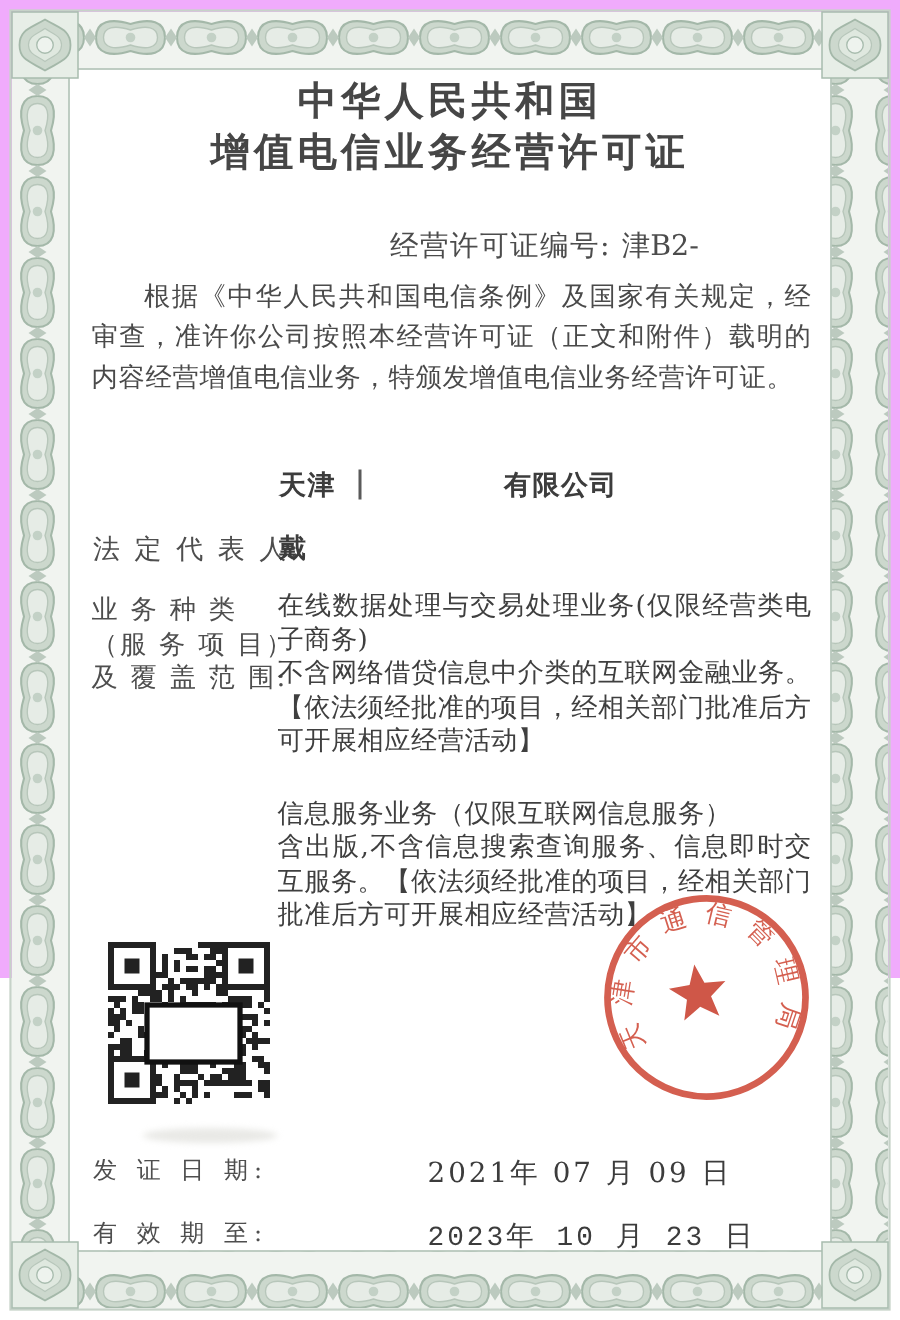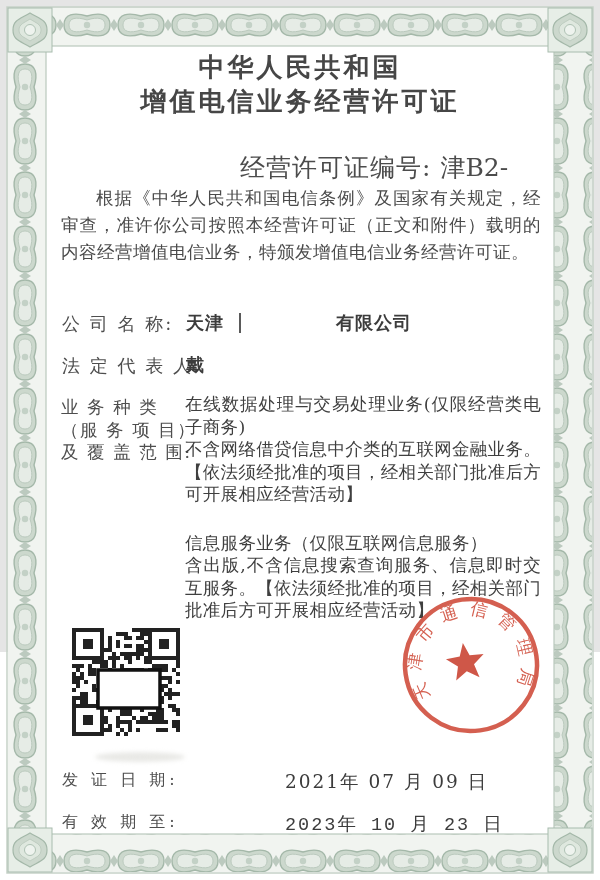--- a/index.html
+++ b/index.html
@@ -1,28 +1,28 @@
 <!DOCTYPE html>
 <html><head>
 <meta charset="utf-8">
 <style>
   html,body{margin:0;padding:0;}
   body{
     width:600px;height:880px;background:#ffffff;overflow:hidden;
     font-family:"DejaVu Serif","Liberation Serif",serif;
   }
-  .page{position:relative;width:600px;height:652px;background:#e5e5e5;}
+  .page{position:relative;width:600px;height:652px;background:#f0abfc;}
   .border-svg{position:absolute;left:6px;top:6px;}
   .content{position:absolute;left:0;top:0;width:600px;height:880px;}
   .abs{position:absolute;margin:0;}
   .title{
     left:0;width:600px;text-align:center;
     font-size:26px;font-weight:bold;color:#464646;letter-spacing:3px;
   }
-  .license-line{left:240px;top:151px;font-size:25px;color:#4c4c4c;letter-spacing:1px;}
+  .license-line{left:260px;top:151px;font-size:19px;color:#4c4c4c;letter-spacing:1px;}
   .license-line .val{letter-spacing:0;}
   .intro{
     left:61px;top:185px;width:480px;
     font-size:17.5px;line-height:27px;color:#4a4a4a;
     text-indent:2em;text-align:justify;letter-spacing:0.5px;
   }
   .field-label{font-size:18px;color:#4e4e4e;letter-spacing:2px;white-space:nowrap;}
   .field-value{font-size:18px;color:#3c3c3c;font-weight:600;letter-spacing:1px;white-space:nowrap;}
   .biz-label p,.biz-values p{margin:0;}
   .biz-label{left:61px;top:396px;font-size:17.5px;line-height:22.5px;color:#4e4e4e;letter-spacing:1.5px;}
@@ -80,21 +80,20 @@
 
   <div class="content">
 
     <p class="abs title" style="top:50px;">中华人民共和国</p>
     <p class="abs title" style="top:84px;">增值电信业务经营许可证</p>
 
     <p class="abs license-line"><span>经营许可证编号:</span> <span class="val">津B2-</span></p>
 
     <p class="abs intro">根据《中华人民共和国电信条例》及国家有关规定，经审查，准许你公司按照本经营许可证（正文和附件）载明的内容经营增值电信业务，特颁发增值电信业务经营许可证。</p>
 
-    <p class="abs field-label" style="left:62px;top:312px;">公 司 名 称:</p>
     <p class="abs field-value" style="left:186px;top:311px;">天津</p>
     <span class="redaction-mark"></span>
     <p class="abs field-value" style="left:336px;top:311px;text-align:right;">有限公司</p>
 
     <p class="abs field-label" style="left:62px;top:354px;">法 定 代 表 人:</p>
     <p class="abs field-value" style="left:186px;top:353px;">戴</p>
 
     <div class="abs biz-label">
       <p>业 务 种 类</p>
       <p>（服 务 项 目）</p>

